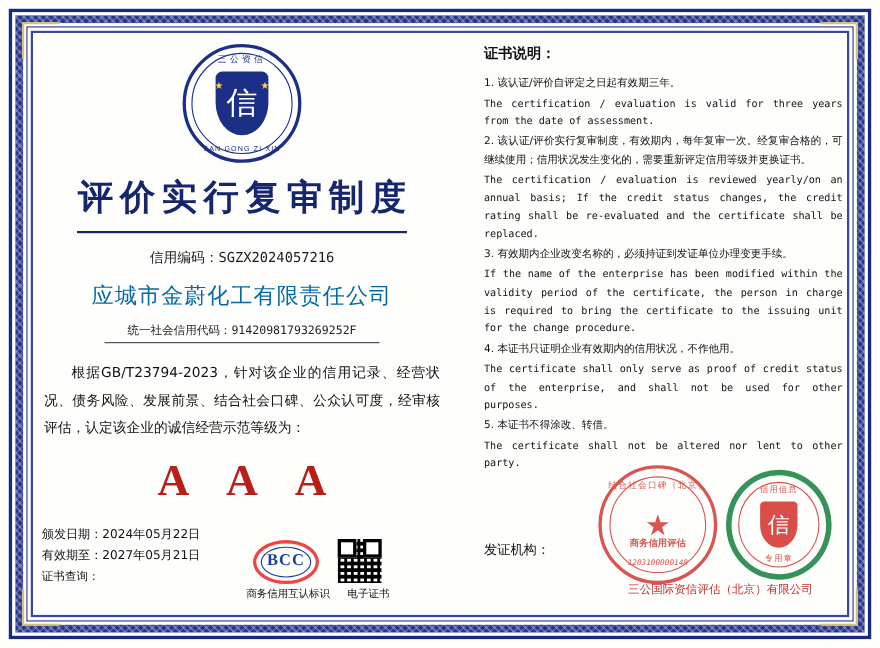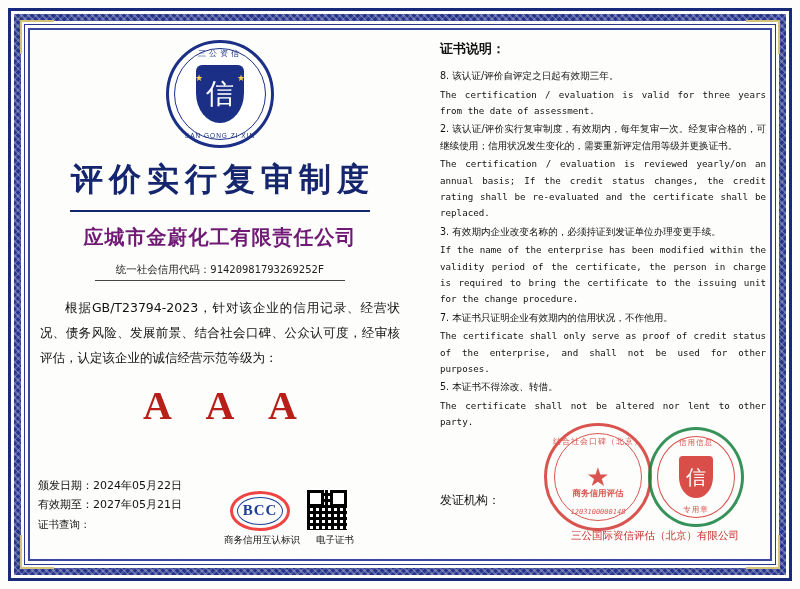--- a/index.html
+++ b/index.html
@@ -154,22 +154,22 @@
     margin-top: 14px;
     text-align: center;
     font-size: 12.5px;
     color: #1c1c1c;
     font-family: "DejaVu Sans Mono", monospace;
   }
   .company {
     margin-top: 12px;
     text-align: center;
     font-size: 20px;
-    font-weight: bold;
-    color: #701a75;
+    font-weight: normal;
+    color: #0369a1;
     letter-spacing: 1px;
     font-family: "DejaVu Sans", sans-serif;
   }
   .uscc {
     margin-top: 12px;
     text-align: center;
     font-size: 10.5px;
     color: #222;
     font-family: "DejaVu Sans Mono", monospace;
   }
@@ -373,25 +373,25 @@
     position: absolute;
     top: 62px; left: 0; right: 0;
     text-align: center;
     font-size: 8.5px;
     color: #d3302a;
     font-family: "DejaVu Sans", sans-serif;
     font-weight: bold;
   }
   .stamp-oval {
     position: absolute;
-    right: 20px;
+    right: 8px;
     bottom: 18px;
     width: 96px;
     height: 100px;
-    border: 3px solid #15803d;
+    border: 5px solid #15803d;
     border-radius: 50%;
     opacity: 0.85;
     box-sizing: border-box;
   }
   .stamp-oval .inner {
     position: absolute;
     left: 6px; top: 6px; right: 6px; bottom: 6px;
     border: 1px solid #d3302a;
     border-radius: 50%;
   }
@@ -462,20 +462,21 @@
           <div class="shield">信</div>
           <div class="star" style="left:26px;top:30px;">★</div>
           <div class="star" style="right:26px;top:30px;">★</div>
           <div class="bottom-text">SAN GONG ZI XIN</div>
         </div>
       </div>
 
       <div class="title">评价实行复审制度</div>
       <div class="title-underline"></div>
 
+      <div class="code-line">信用编码：SGZX2024057216</div>
 
       <div class="company">应城市金蔚化工有限责任公司</div>
 
       <div class="uscc">统一社会信用代码：91420981793269252F</div>
       <div class="uscc-underline"></div>
 
       <div class="body-text"><span class="indent"></span><span>根据GB/T23794-2023，针对该企业的信用记录、经营状况、债务风险、发展前景、结合社会口碑、公众认可度，经审核评估，认定该企业的诚信经营示范等级为：</span></div>
 
       <div class="grade">A A A</div>
 
@@ -493,30 +494,30 @@
         <div class="mark-caption">
           <span>商务信用互认标识</span>
           <span>电子证书</span>
         </div>
       </div>
     </div>
 
     <div class="right">
       <h3>证书说明：</h3>
 
-      <div class="note">8. 该认证/评价自评定之日起有效期三年。</div>
+      <div class="note">1. 该认证/评价自评定之日起有效期三年。</div>
       <div class="note en">The certification / evaluation is valid for three years from the date of assessment.</div>
 
       <div class="note">2. 该认证/评价实行复审制度，有效期内，每年复审一次。经复审合格的，可继续使用；信用状况发生变化的，需要重新评定信用等级并更换证书。</div>
       <div class="note en">The certification / evaluation is reviewed yearly/on an annual basis; If the credit status changes, the credit rating shall be re-evaluated and the certificate shall be replaced.</div>
 
       <div class="note">3. 有效期内企业改变名称的，必须持证到发证单位办理变更手续。</div>
       <div class="note en">If the name of the enterprise has been modified within the validity period of the certificate, the person in charge is required to bring the certificate to the issuing unit for the change procedure.</div>
 
-      <div class="note">7. 本证书只证明企业有效期内的信用状况，不作他用。</div>
+      <div class="note">4. 本证书只证明企业有效期内的信用状况，不作他用。</div>
       <div class="note en">The certificate shall only serve as proof of credit status of the enterprise, and shall not be used for other purposes.</div>
 
       <div class="note">5. 本证书不得涂改、转借。</div>
       <div class="note en">The certificate shall not be altered nor lent to other party.</div>
 
       <div class="issuer">发证机构：</div>
 
       <div class="stamps">
         <div class="stamp-round">
           <div class="inner"></div>

